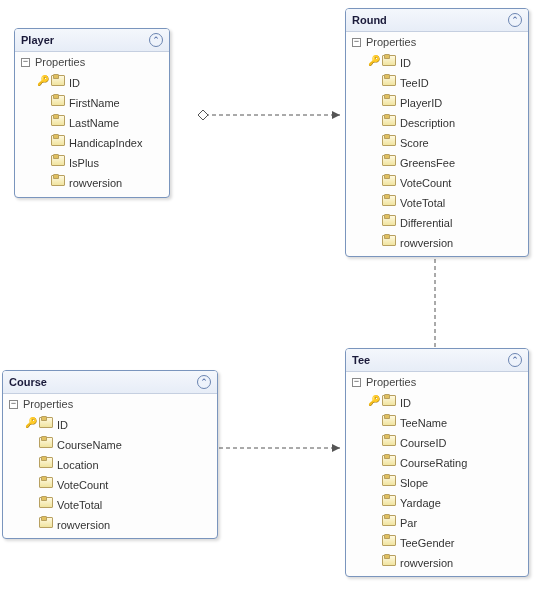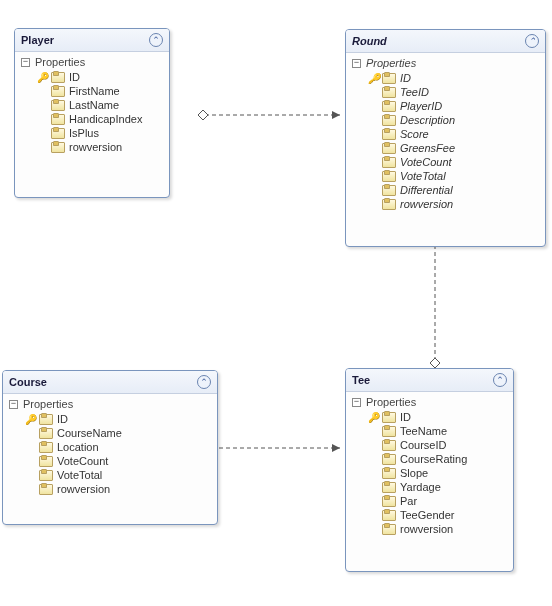--- a/index.html
+++ b/index.html
@@ -107,20 +107,21 @@
     content: "";
     position: absolute;
     left: 2px; top: 0px;
     width: 4px; height: 3px;
     background: #e0c060;
     border: 1px solid #b8a060;
     border-radius: 1px 1px 0 0;
   }
   .prop-label {
     color: #333;
+    margin-top: 6px;
   }
   svg.connectors {
     position: absolute;
     left: 0; top: 0;
     width: 552px;
     height: 606px;
     pointer-events: none;
   }
 </style>
 </head>
@@ -173,21 +174,21 @@
           <span class="prop-icon"></span>
           <span class="prop-label">IsPlus</span>
         </div>
         <div class="prop-row">
           <span class="key-icon"></span>
           <span class="prop-icon"></span>
           <span class="prop-label">rowversion</span>
         </div>
       </div>
     </div>
-    <div class="entity" style="left: 345px; top: 29px; width: 201px; min-height: 218px; font-style: italic;">
+    <div class="entity" style="left: 345px; top: 8px; width: 184px; min-height: 218px;">
       <div class="entity-header">
         <span class="entity-title">Round</span>
         <span class="collapse-btn">⌃</span>
       </div>
       <div class="properties-header">
         <span class="minus-box">−</span>
         <span>Properties</span>
       </div>
       <div class="prop-list">
         <div class="prop-row">
@@ -277,21 +278,21 @@
           <span class="prop-icon"></span>
           <span class="prop-label">VoteTotal</span>
         </div>
         <div class="prop-row">
           <span class="key-icon"></span>
           <span class="prop-icon"></span>
           <span class="prop-label">rowversion</span>
         </div>
       </div>
     </div>
-    <div class="entity" style="left: 345px; top: 368px; width: 169px; min-height: 204px;">
+    <div class="entity" style="left: 345px; top: 348px; width: 184px; min-height: 204px;">
       <div class="entity-header">
         <span class="entity-title">Tee</span>
         <span class="collapse-btn">⌃</span>
       </div>
       <div class="properties-header">
         <span class="minus-box">−</span>
         <span>Properties</span>
       </div>
       <div class="prop-list">
         <div class="prop-row">

